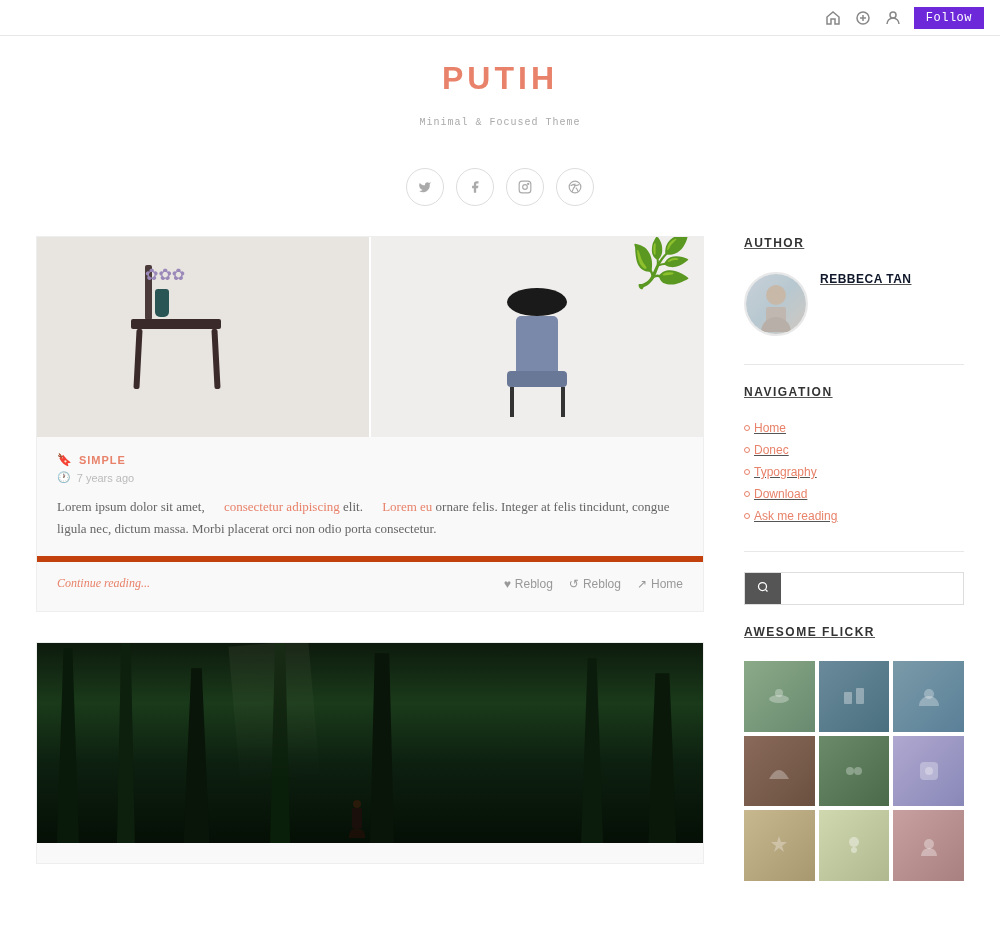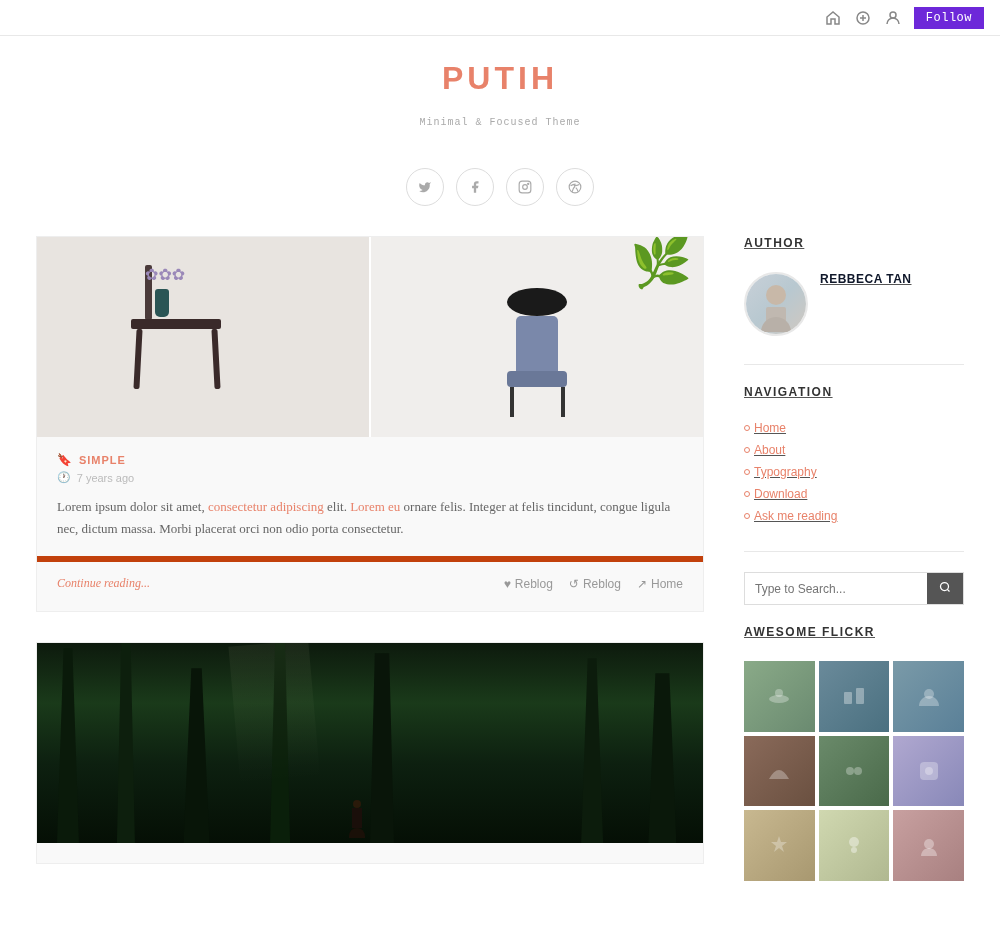--- a/index.html
+++ b/index.html
@@ -167,20 +167,21 @@
     }
     .post-excerpt {
       font-size: 13px;
       line-height: 1.7;
       color: #666;
       margin-bottom: 16px;
     }
     .post-excerpt a {
       color: #e8826a;
       text-decoration: none;
+      margin-left: 16px;
     }
     .post-actions {
       display: flex;
       align-items: center;
       justify-content: space-between;
       padding: 0 20px;
       border-top: 6px solid #c2410c;
       padding-top: 14px;
       margin-top: 4px;
     }
@@ -573,41 +574,40 @@
 
     <div class="sidebar-section">
       <div class="sidebar-title">NAVIGATION</div>
       <ul class="nav-list">
         <li>
           <div class="nav-bullet"></div>
           <a href="#">Home</a>
         </li>
         <li>
           <div class="nav-bullet"></div>
-          <a href="#">About</a>
+          <a href="#">Donec</a>
         </li>
         <li>
           <div class="nav-bullet"></div>
           <a href="#">Typography</a>
         </li>
         <li>
           <div class="nav-bullet"></div>
           <a href="#">Download</a>
         </li>
         <li>
           <div class="nav-bullet"></div>
           <a href="#">Ask me reading</a>
         </li>
       </ul>
     </div>
 
     <hr class="sidebar-divider">
 
     <div class="search-box">
-      <input type="text" class="search-input" placeholder="Type to Search..." style="">
       <button class="search-btn">
         <svg width="12" height="12" viewBox="0 0 24 24" fill="none" stroke="white" stroke-width="2.5">
           <circle cx="11" cy="11" r="8"></circle>
           <line x1="21" y1="21" x2="16.65" y2="16.65"></line>
         </svg>
       </button>
     </div>
 
     <div class="sidebar-section">
       <div class="sidebar-title">AWESOME FLICKR</div>

